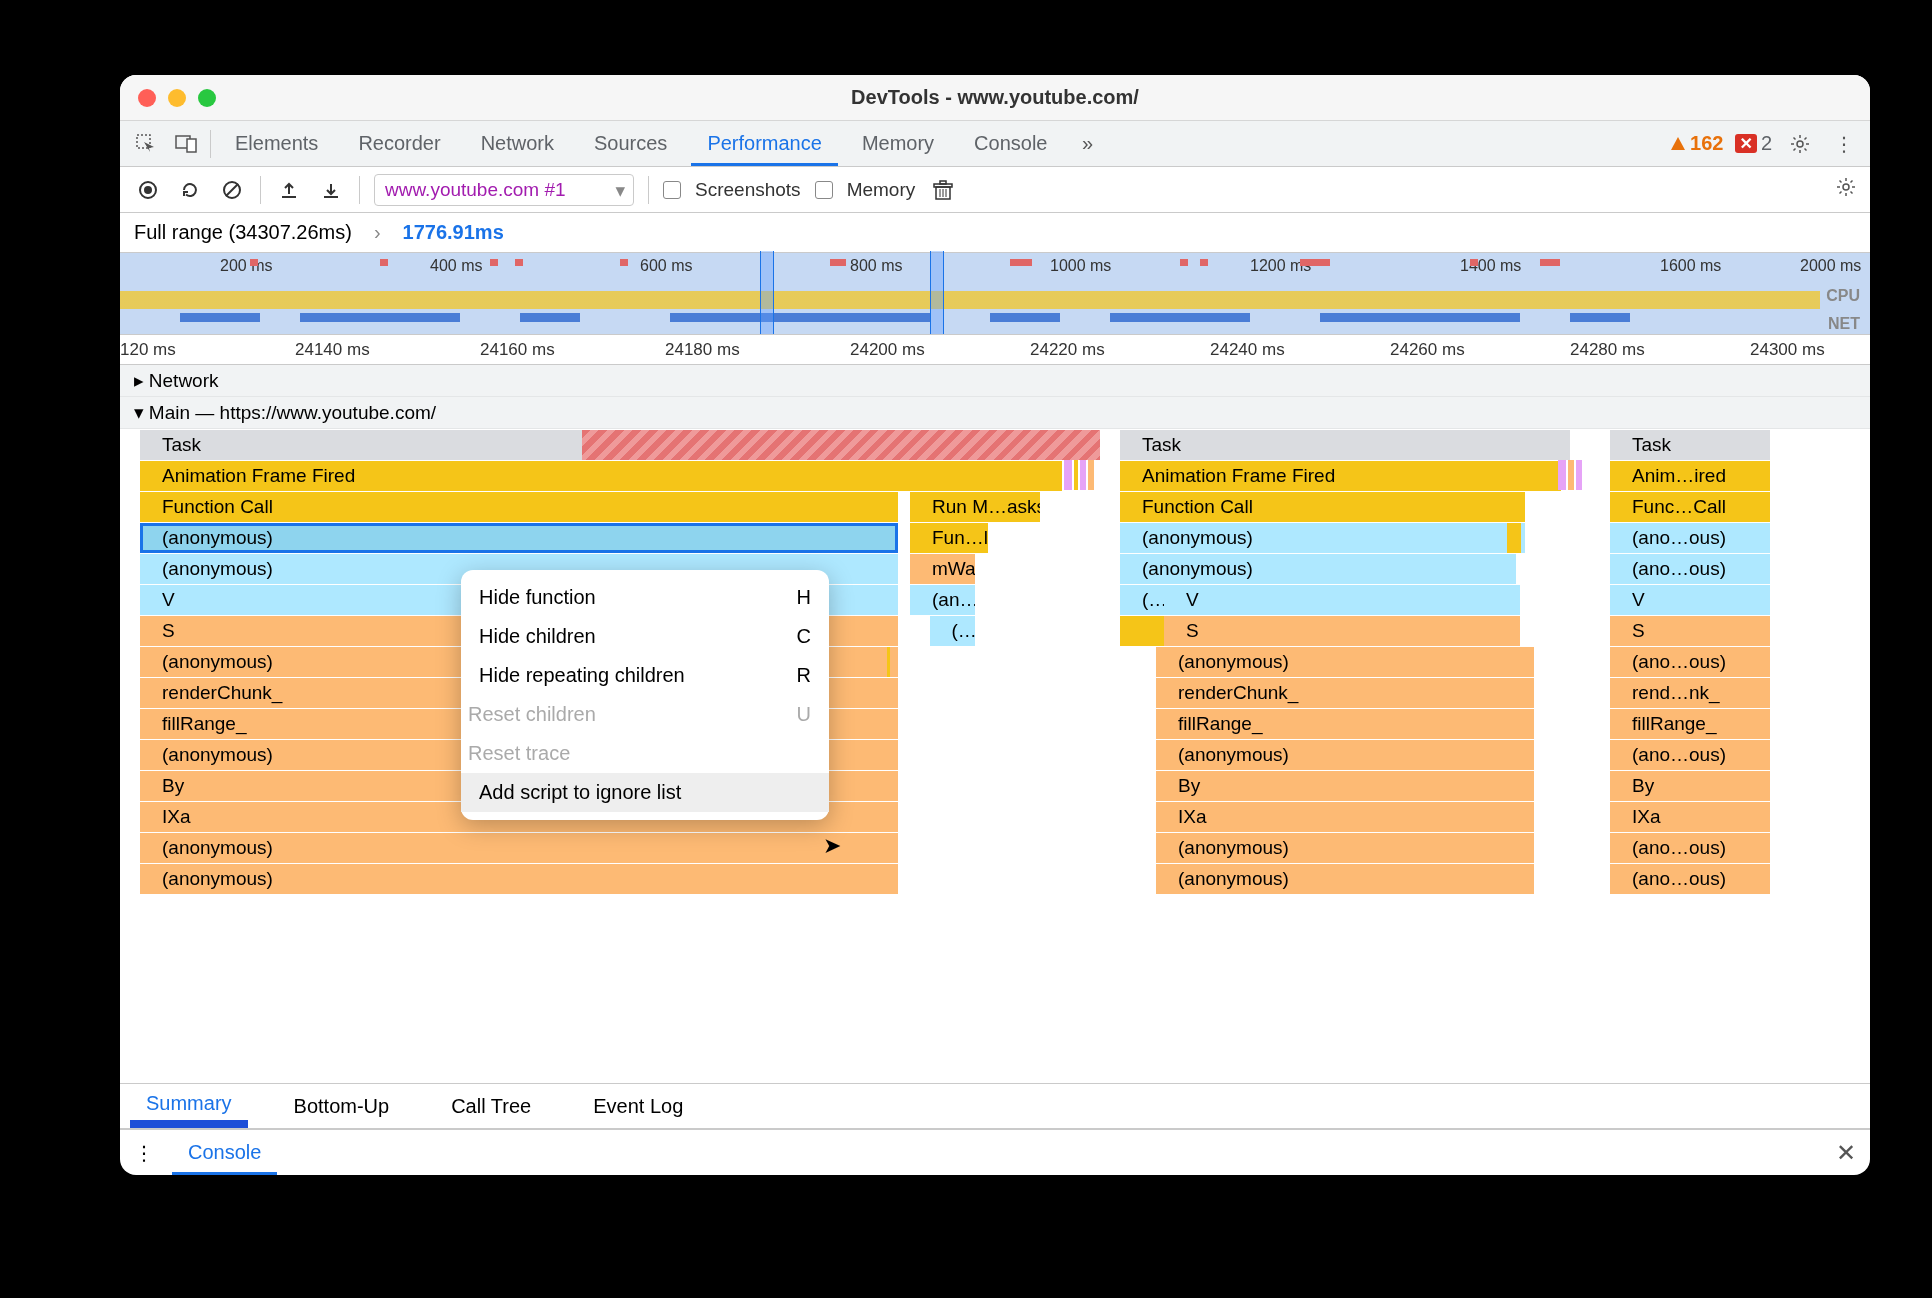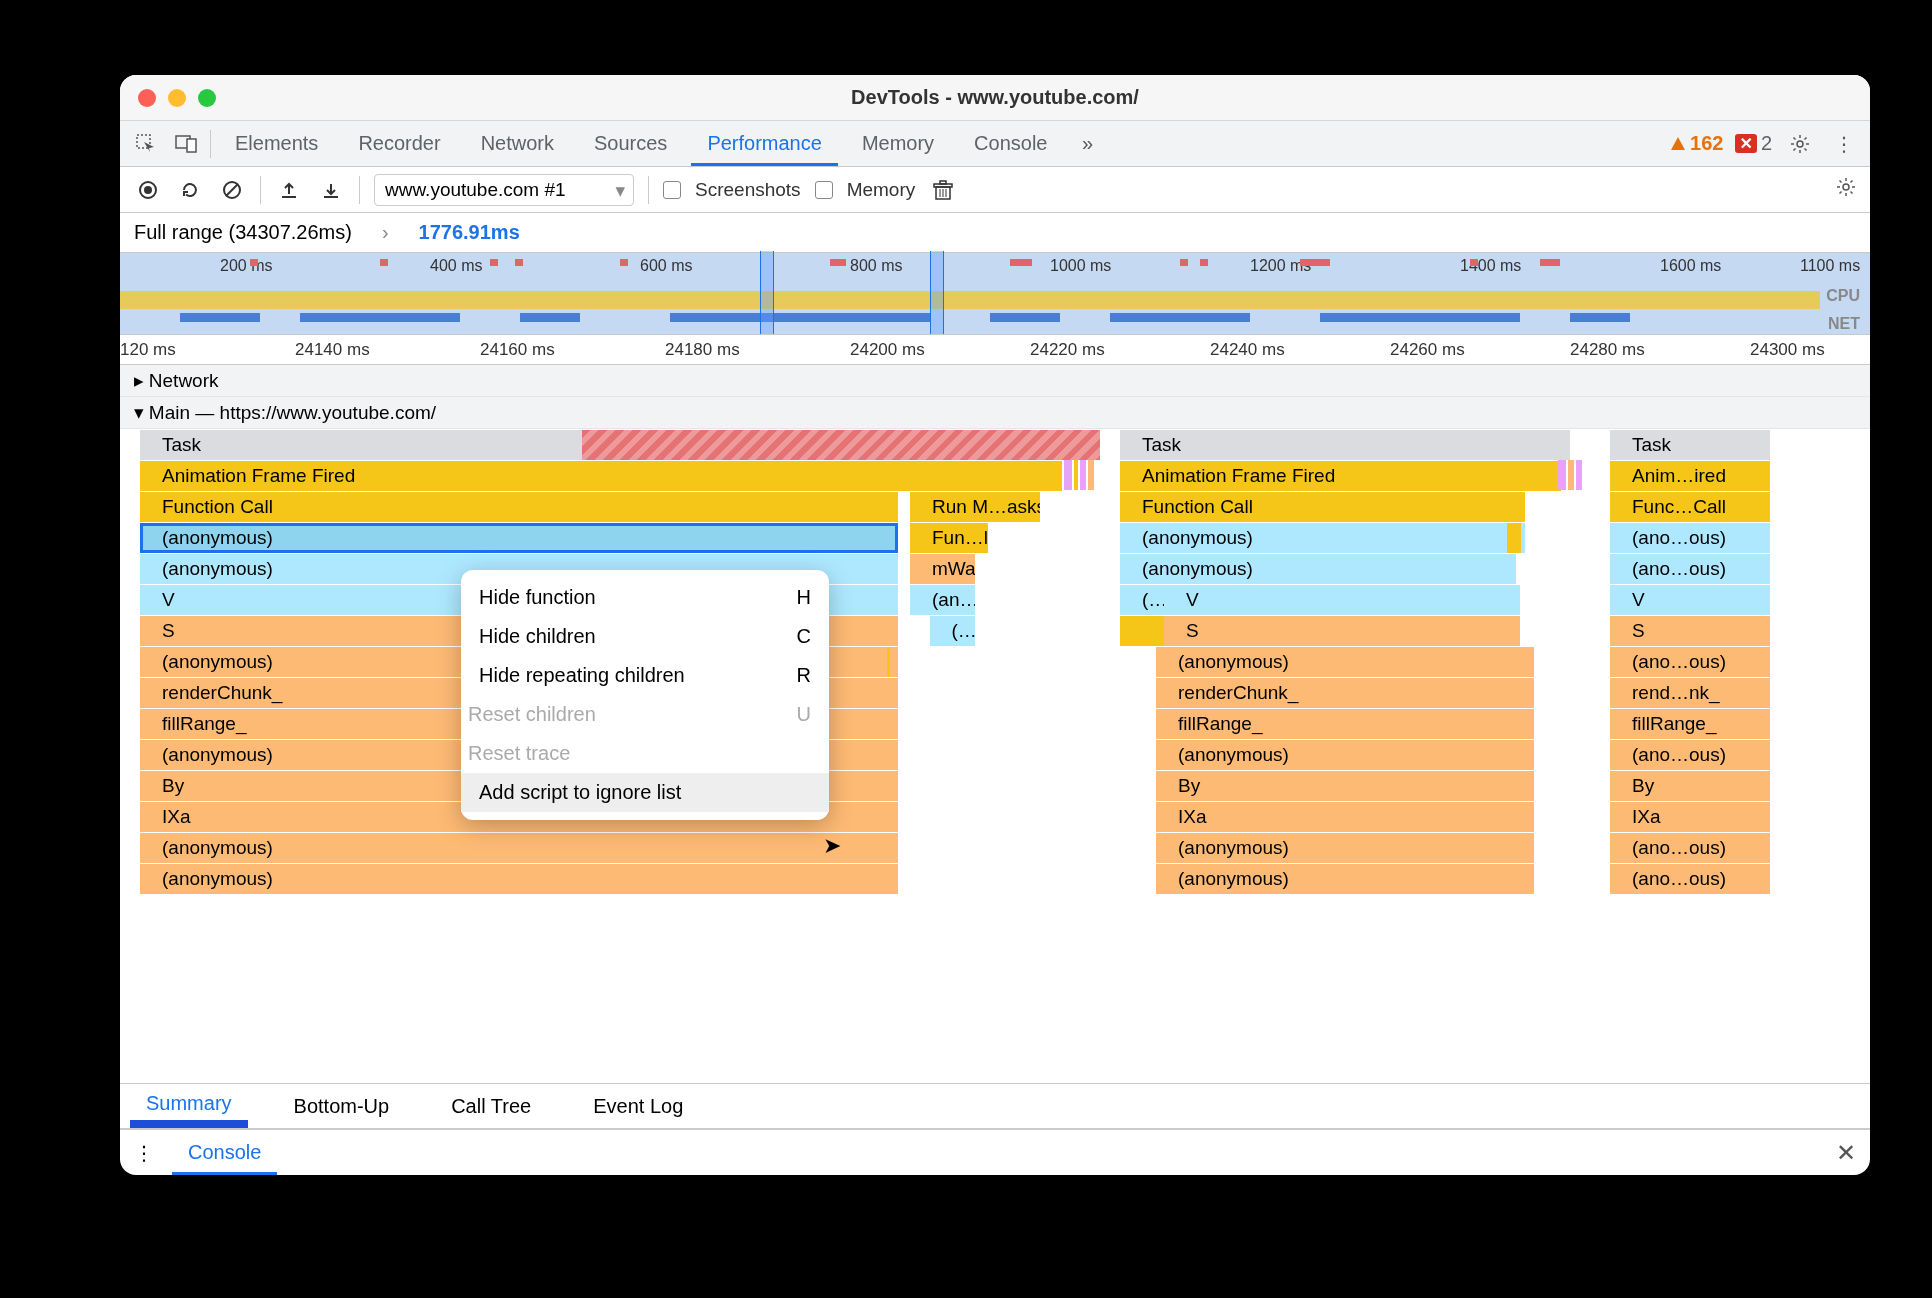--- a/index.html
+++ b/index.html
@@ -14,24 +14,24 @@
 .tabs .ic { width: 32px; height: 32px; display: inline-flex; align-items: center; justify-content: center; color: #555; }
 .tab { padding: 0 16px; height: 100%; display: inline-flex; align-items: center; cursor: pointer; }
 .tab.active { color: #1a73e8; border-bottom: 3px solid #1a73e8; padding-top: 3px; }
 .right-icons { margin-left: auto; display: flex; align-items: center; gap: 12px; }
 .badge-warn { color: #e8710a; font-weight: 600; display: flex; align-items: center; gap: 4px; }
 .badge-err { background: #d93025; color: #fff; border-radius: 3px; padding: 0 4px; font-weight: 700; font-size: 16px; }
 .badge-err-wrap { display: flex; align-items: center; gap: 4px; color: #5f6368; }
 .toolbar { height: 46px; display: flex; align-items: center; border-bottom: 1px solid #cacaca; padding: 0 14px; gap: 14px; font-size: 19px; color: #333; }
 .ic-btn { width: 28px; height: 28px; display: inline-flex; align-items: center; justify-content: center; cursor: pointer; }
 .sep { width: 1px; height: 28px; background: #cacaca; }
-.dropdown { border: 1px solid #cacaca; border-radius: 4px; padding: 4px 28px 4px 10px; color: #000000; min-width: 260px; position: relative; }
+.dropdown { border: 1px solid #cacaca; border-radius: 4px; padding: 4px 28px 4px 10px; color: #a21caf; min-width: 260px; position: relative; }
 .dropdown::after { content: "▾"; position: absolute; right: 8px; color: #888; }
 .chk { width: 18px; height: 18px; border: 1.5px solid #888; border-radius: 3px; display: inline-block; }
-.breadcrumb { height: 40px; display: flex; align-items: center; border-bottom: 1px solid #cacaca; padding: 0 14px; gap: 30px; font-size: 20px; }
+.breadcrumb { height: 40px; display: flex; align-items: center; border-bottom: 1px solid #cacaca; padding: 0 14px; gap: 22px; font-size: 20px; }
 .bc-link { color: #1a73e8; font-weight: 700; }
 .overview { height: 82px; background: #c6d9f3; border-bottom: 1px solid #cacaca; position: relative; font-size: 16px; color: #333; }
 .overview .tick { position: absolute; top: 4px; }
 .overview .cpu-lbl { position: absolute; right: 10px; top: 34px; font-weight: 700; color: #888; }
 .overview .net-lbl { position: absolute; right: 10px; top: 62px; font-weight: 700; color: #888; }
 .overview .wav { position: absolute; left: 0; right: 50px; top: 26px; height: 30px; background: linear-gradient(to top, #f5c518 0%, #f5c518 60%, #c6d9f3 60%); opacity: .7; }
 .overview .red-dots { position: absolute; top: 6px; height: 7px; left: 0; right: 0; }
 .overview .rd { position: absolute; width: 8px; height: 7px; background: #e06666; }
 .overview .net-bar { position: absolute; top: 60px; height: 9px; background: #4a7dd6; }
 .overview .drag { position: absolute; top: -2px; bottom: 0; width: 14px; background: rgba(100,160,255,.4); border-left: 1px solid #1a73e8; border-right: 1px solid #1a73e8; }
@@ -177,21 +177,21 @@
   <div class="overview">
     <div class="wav"></div>
     <span class="tick" style="left:100px">200 ms</span>
     <span class="tick" style="left:310px">400 ms</span>
     <span class="tick" style="left:520px">600 ms</span>
     <span class="tick" style="left:730px">800 ms</span>
     <span class="tick" style="left:930px">1000 ms</span>
     <span class="tick" style="left:1130px">1200 ms</span>
     <span class="tick" style="left:1340px">1400 ms</span>
     <span class="tick" style="left:1540px">1600 ms</span>
-    <span class="tick" style="left:1680px">1100 ms</span>
+    <span class="tick" style="left:1680px">2000 ms</span>
     <span class="cpu-lbl">CPU</span>
     <span class="net-lbl">NET</span>
     <div class="red-dots">
         <span class="rd" style="left:130px"></span>
         <span class="rd" style="left:260px"></span>
         <span class="rd" style="left:370px"></span>
         <span class="rd" style="left:395px"></span>
         <span class="rd" style="left:500px"></span>
         <span class="rd" style="left:710px"></span>
         <span class="rd" style="left:718px"></span>

